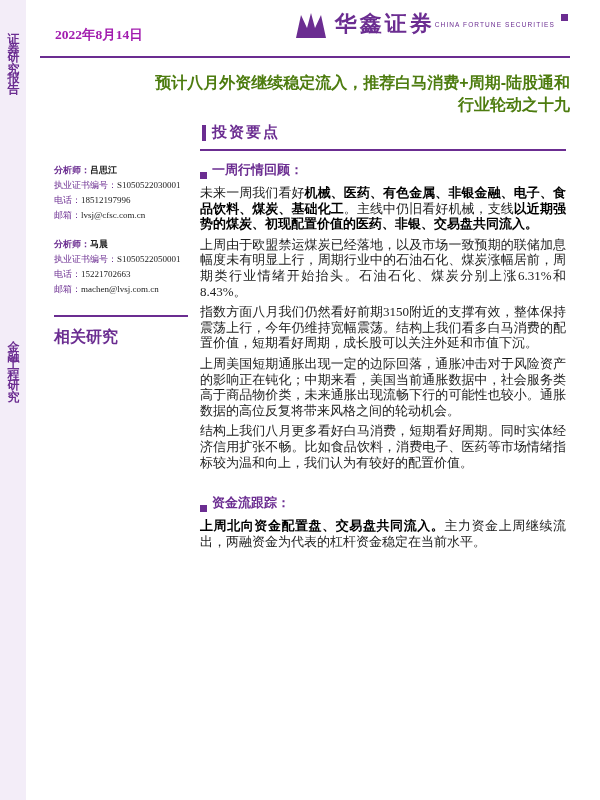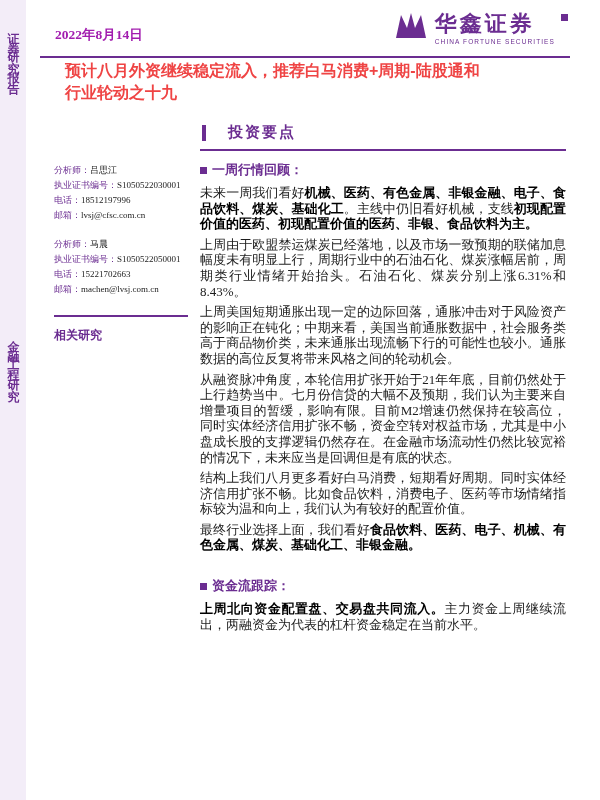--- a/index.html
+++ b/index.html
@@ -19,53 +19,53 @@
     font-size:12px; font-weight:bold; color:#6b2d91; letter-spacing:10px;
     font-family:"Liberation Sans","DejaVu Sans",sans-serif;
     white-space:nowrap;
   }
   .vtext.top { top:22px; }
   .vtext.bottom { top:330px; }
 
   
   .date { position:absolute; left:55px; top:26px; font-size:13.5px; font-weight:bold; color:#a21caf; }
   .brand { position:absolute; right:32px; top:11px; display:flex; align-items:flex-start; gap:6px; }
-  .brand-text { display:flex; flex-direction:column; }
+  .brand-text { display:flex; align-items:center; }
   .brand-name { font-size:22px; font-weight:bold; letter-spacing:3px; color:#6b2d91; line-height:26px; font-family:"Liberation Sans","DejaVu Sans",sans-serif; }
   .brand-sub { font-size:6.5px; letter-spacing:1.1px; color:#6b2d91; font-family:"Liberation Sans","DejaVu Sans",sans-serif; margin-top:1px; }
   .brand-mark { width:7px; height:7px; background:#6b2d91; margin-top:3px; }
   .header-rule { position:absolute; top:56px; left:40px; width:530px; height:2px; background:#6b2d91; }
 
   
   .title {
-    position:absolute; top:60px; left:65px; width:505px;
-    text-align:left; color:#ef4444; font-weight:bold;
+    position:absolute; top:72px; left:65px; width:505px;
+    text-align:right; color:#4d7c0f; font-weight:bold;
     font-size:16px; line-height:22px;
     font-family:"Liberation Sans","DejaVu Sans",sans-serif;
   }
 
   
-  .banner { position:absolute; top:123px; left:202px; display:flex; align-items:center; gap:22px; }
+  .banner { position:absolute; top:123px; left:202px; display:flex; align-items:center; gap:6px; }
   .banner-bar { width:4px; height:16px; background:#6b2d91; }
   .banner-label { font-size:15px; font-weight:bold; color:#6b2d91; letter-spacing:2px; font-family:"Liberation Sans","DejaVu Sans",sans-serif; }
   .banner-rule { position:absolute; top:149px; left:200px; width:366px; height:1.5px; background:#6b2d91; }
 
   
   .left-col { position:absolute; left:54px; top:163px; width:134px; }
   .an-line { font-size:9px; line-height:15px; white-space:nowrap; }
   .an-line .lbl { color:#6b2d91; }
   .an-line .val { color:#222222; }
-  .an-line.first { font-weight:normal; }
+  .an-line.first { font-weight:bold; }
   .an-block + .an-block { margin-top:14px; }
   .left-rule { margin-top:18px; width:100%; height:1.5px; background:#6b2d91; }
-  .related { margin-top:10px; font-size:12px; font-weight:bold; color:#6b2d91; font-family:"Liberation Sans","DejaVu Sans",sans-serif; }
+  .related { margin-top:10px; font-size:16px; font-weight:bold; color:#6b2d91; font-family:"Liberation Sans","DejaVu Sans",sans-serif; }
 
   
   .main-col { position:absolute; left:200px; top:159px; width:366px; }
-  .sec-head { display:flex; align-items:center; gap:5px; margin:2px 0 6px 0; color:#6b2d91; font-weight:bold; font-size:13px; font-family:"Liberation Sans","DejaVu Sans",sans-serif; }
+  .sec-head { display:flex; align-items:flex-end; gap:5px; margin:2px 0 6px 0; color:#6b2d91; font-weight:bold; font-size:13px; font-family:"Liberation Sans","DejaVu Sans",sans-serif; }
   .sec-head .sq { width:7px; height:7px; background:#6b2d91; flex:0 0 auto; }
   .para { font-size:13px; line-height:15.6px; text-align:justify; color:#1c1c1c; margin-bottom:5px; }
   .para .b { font-weight:bold; color:#000000; }
   .sec-gap { margin-top:24px; }
 </style>
 </head>
 <body>
 
 <div class="page">
 
@@ -137,26 +137,25 @@
     <div class="related">相关研究</div>
   </div>
 
   <div class="main-col">
 
     <div class="sec-head">
       <span class="sq"></span>
       <span>一周行情回顾：</span>
     </div>
 
-    <p class="para"><span>未来一周我们看好</span><span class="b">机械、医药、有色金属、非银金融、电子、食品饮料、煤炭、基础化工</span><span>。主线中仍旧看好机械，支线</span><span class="b">初现配置价值的医药、初现配置价值的医药、非银、食品饮料为主。</span></p>
+    <p class="para"><span>未来一周我们看好</span><span class="b">机械、医药、有色金属、非银金融、电子、食品饮料、煤炭、基础化工</span><span>。主线中仍旧看好机械，支线</span><span class="b">以近期强势的煤炭、初现配置价值的医药、非银、交易盘共同流入。</span></p>
     <p class="para"><span>上周由于欧盟禁运煤炭已经落地，以及市场一致预期的联储加息幅度未有明显上行，周期行业中的石油石化、煤炭涨幅居前，周期类行业情绪开始抬头。石油石化、煤炭分别上涨6.31%和8.43%。</span></p>
+    <p class="para"><span>指数方面八月我们仍然看好前期3150附近的支撑有效，整体保持震荡上行，今年仍维持宽幅震荡。结构上我们看多白马消费的配置价值，短期看好周期，成长股可以关注外延和市值下沉。</span></p>
     <p class="para"><span>上周美国短期通胀出现一定的边际回落，通胀冲击对于风险资产的影响正在钝化；中期来看，美国当前通胀数据中，社会服务类高于商品物价类，未来通胀出现流畅下行的可能性也较小。通胀数据的高位反复将带来风格之间的轮动机会。</span></p>
-    <p class="para"><span>从融资脉冲角度，本轮信用扩张开始于21年年底，目前仍然处于上行趋势当中。七月份信贷的大幅不及预期，我们认为主要来自增量项目的暂缓，影响有限。目前M2增速仍然保持在较高位，同时实体经济信用扩张不畅，资金空转对权益市场，尤其是中小盘成长股的支撑逻辑仍然存在。在金融市场流动性仍然比较宽裕的情况下，未来应当是回调但是有底的状态。</span></p>
     <p class="para"><span>结构上我们八月更多看好白马消费，短期看好周期。同时实体经济信用扩张不畅。比如食品饮料，消费电子、医药等市场情绪指标较为温和向上，我们认为有较好的配置价值。</span></p>
-    <p class="para"><span>最终行业选择上面，我们看好</span><span class="b">食品饮料、医药、电子、机械、有色金属、煤炭、基础化工、非银金融。</span></p>
 
     <div class="sec-head sec-gap">
       <span class="sq"></span>
       <span>资金流跟踪：</span>
     </div>
 
     <p class="para"><span class="b">上周北向资金配置盘、交易盘共同流入。</span><span>主力资金上周继续流出，两融资金为代表的杠杆资金稳定在当前水平。</span></p>
 
   </div>
 </div>

